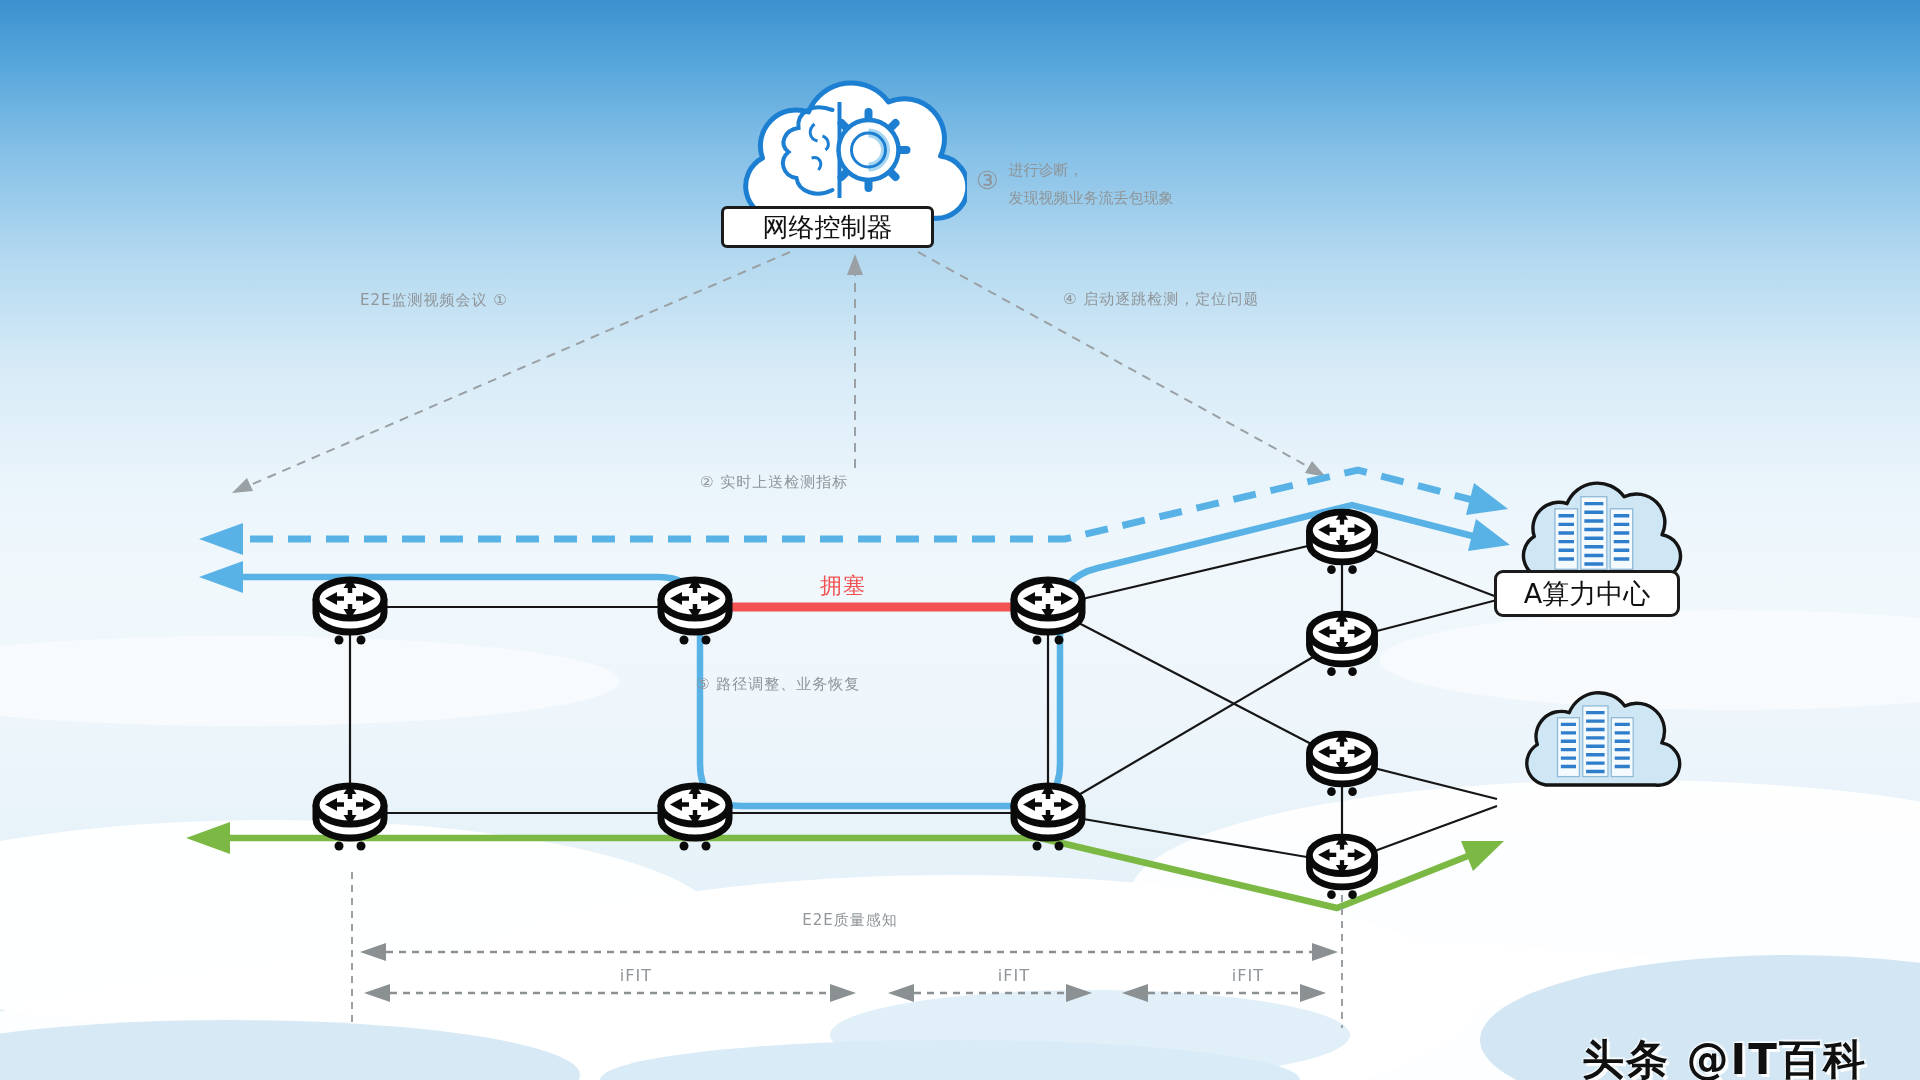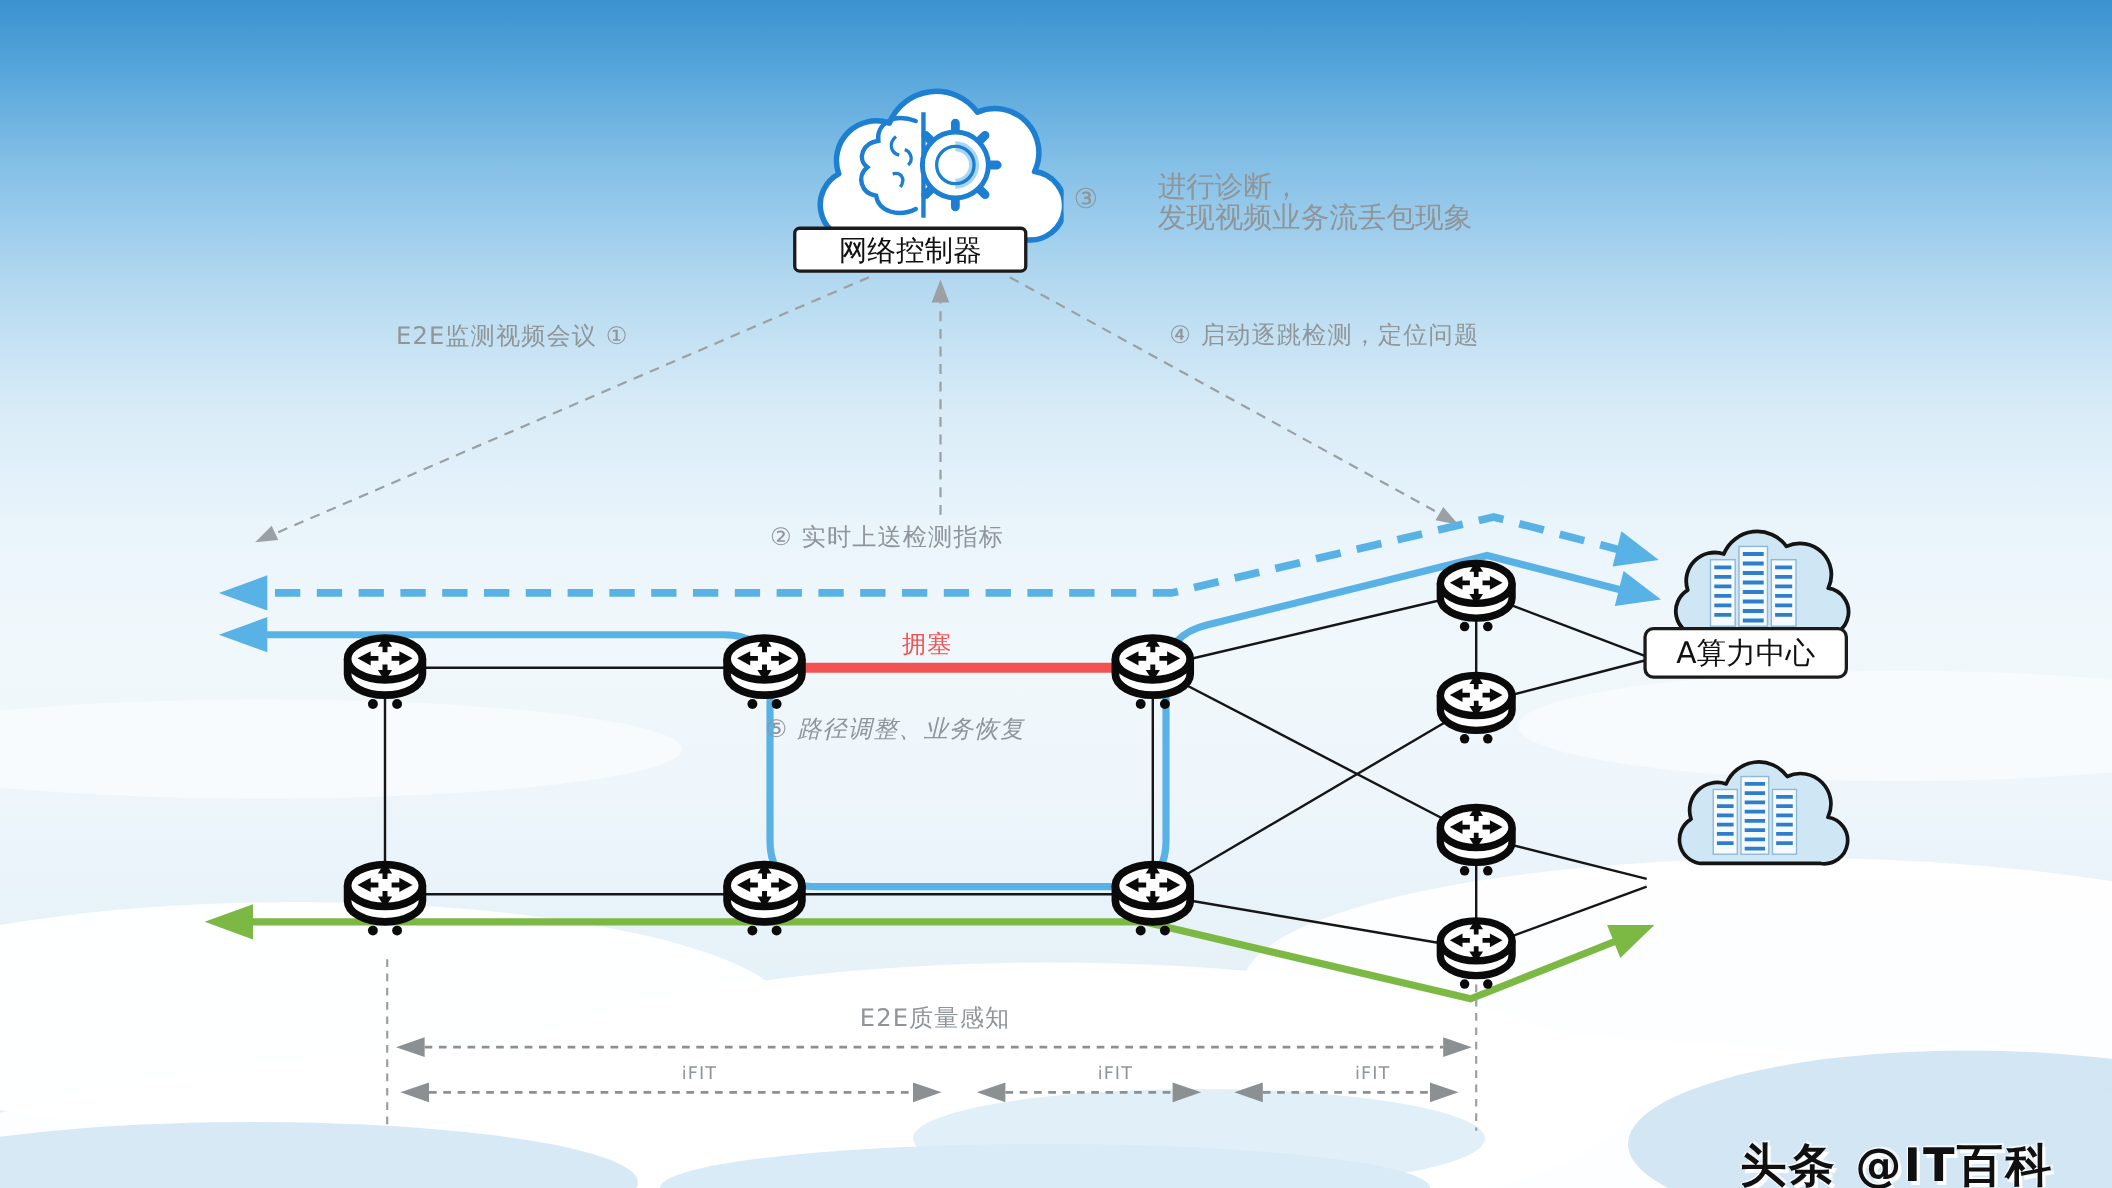--- a/index.html
+++ b/index.html
@@ -4,31 +4,31 @@
 <style>
   html,body{margin:0;padding:0;}
   #stage{
     position:relative;width:1920px;height:1080px;overflow:hidden;
     font-family:"DejaVu Sans","Liberation Sans",sans-serif;
     background:linear-gradient(180deg,
       #3b92cf 0%,#57a6db 6%,#85c0e7 14%,#b4d9f0 24%,#d7ebf7 34%,
       #e9f4fb 44%,#f1f8fc 54%,#eef6fb 66%,#e7f2f9 78%,#e0eef7 100%);
   }
   .blob{position:absolute;border-radius:50%;}
-  .ann{position:absolute;color:#8f9599;font-size:22px;letter-spacing:1px;white-space:nowrap;}
+  .ann{position:absolute;color:#8f9599;font-size:15px;letter-spacing:1px;white-space:nowrap;}
   .lblbox{
     position:absolute;background:#fff;border:3px solid #1b1b1b;border-radius:9px;
     display:flex;align-items:center;justify-content:center;color:#111;box-sizing:border-box;
   }
   #controller-label{left:721px;top:206px;width:213px;height:42px;font-size:26px;border-radius:6px;}
   #center-a-label{left:1494px;top:570px;width:186px;height:47px;font-size:27px;}
   #center-b-label{left:1494px;top:779px;width:186px;height:47px;font-size:27px;}
   #step3-block{position:absolute;left:976px;top:156px;display:flex;gap:10px;color:#8f9599;}
   #step3-badge{font-size:25px;line-height:30px;margin-top:10px;}
-  #step3-lines{font-size:26px;line-height:28px;margin-left:44px;}
+  #step3-lines{font-size:15px;line-height:28px;}
   .ifit{position:absolute;top:966px;width:80px;text-align:right;color:#8f9599;font-size:16px;letter-spacing:1px;}
   #e2e-quality{left:760px;top:911px;width:180px;text-align:center;}
   #congestion-label{left:820px;top:571px;width:100px;text-align:left;color:#f25352;font-size:22px;font-weight:500;}
   #watermark{
     position:absolute;left:1582px;top:1032px;font-size:42px;font-weight:800;color:#101010;
     letter-spacing:2px;white-space:nowrap;
     text-shadow:3px 3px 0 rgba(255,255,255,.95),-1px -1px 0 rgba(255,255,255,.7),2px -2px 0 rgba(255,255,255,.6);
   }
   svg{position:absolute;left:0;top:0;}
 </style>
@@ -190,21 +190,21 @@
   <div class="ann" style="left:360px;top:291px;">E2E监测视频会议 ①</div>
   <div class="ann" style="left:700px;top:473px;">② 实时上送检测指标</div>
   <div id="step3-block">
     <span id="step3-badge">③</span>
     <span id="step3-lines">
       <span style="display:block">进行诊断，</span>
       <span style="display:block">发现视频业务流丢包现象</span>
     </span>
   </div>
   <div class="ann" style="left:1063px;top:290px;">④ 启动逐跳检测，定位问题</div>
-  <div class="ann" style="left:696px;top:648px;font-style:italic;">⑤ 路径调整、业务恢复</div>
+  <div class="ann" style="left:696px;top:675px;">⑤ 路径调整、业务恢复</div>
 
   <div class="ann" id="congestion-label">拥塞</div>
   <div class="ann" id="e2e-quality">E2E质量感知</div>
   <div class="ifit" style="left:572px;">iFIT</div>
   <div class="ifit" style="left:950px;">iFIT</div>
   <div class="ifit" style="left:1184px;">iFIT</div>
 
   <div id="watermark">头条 @IT百科</div>
 </div>
 

